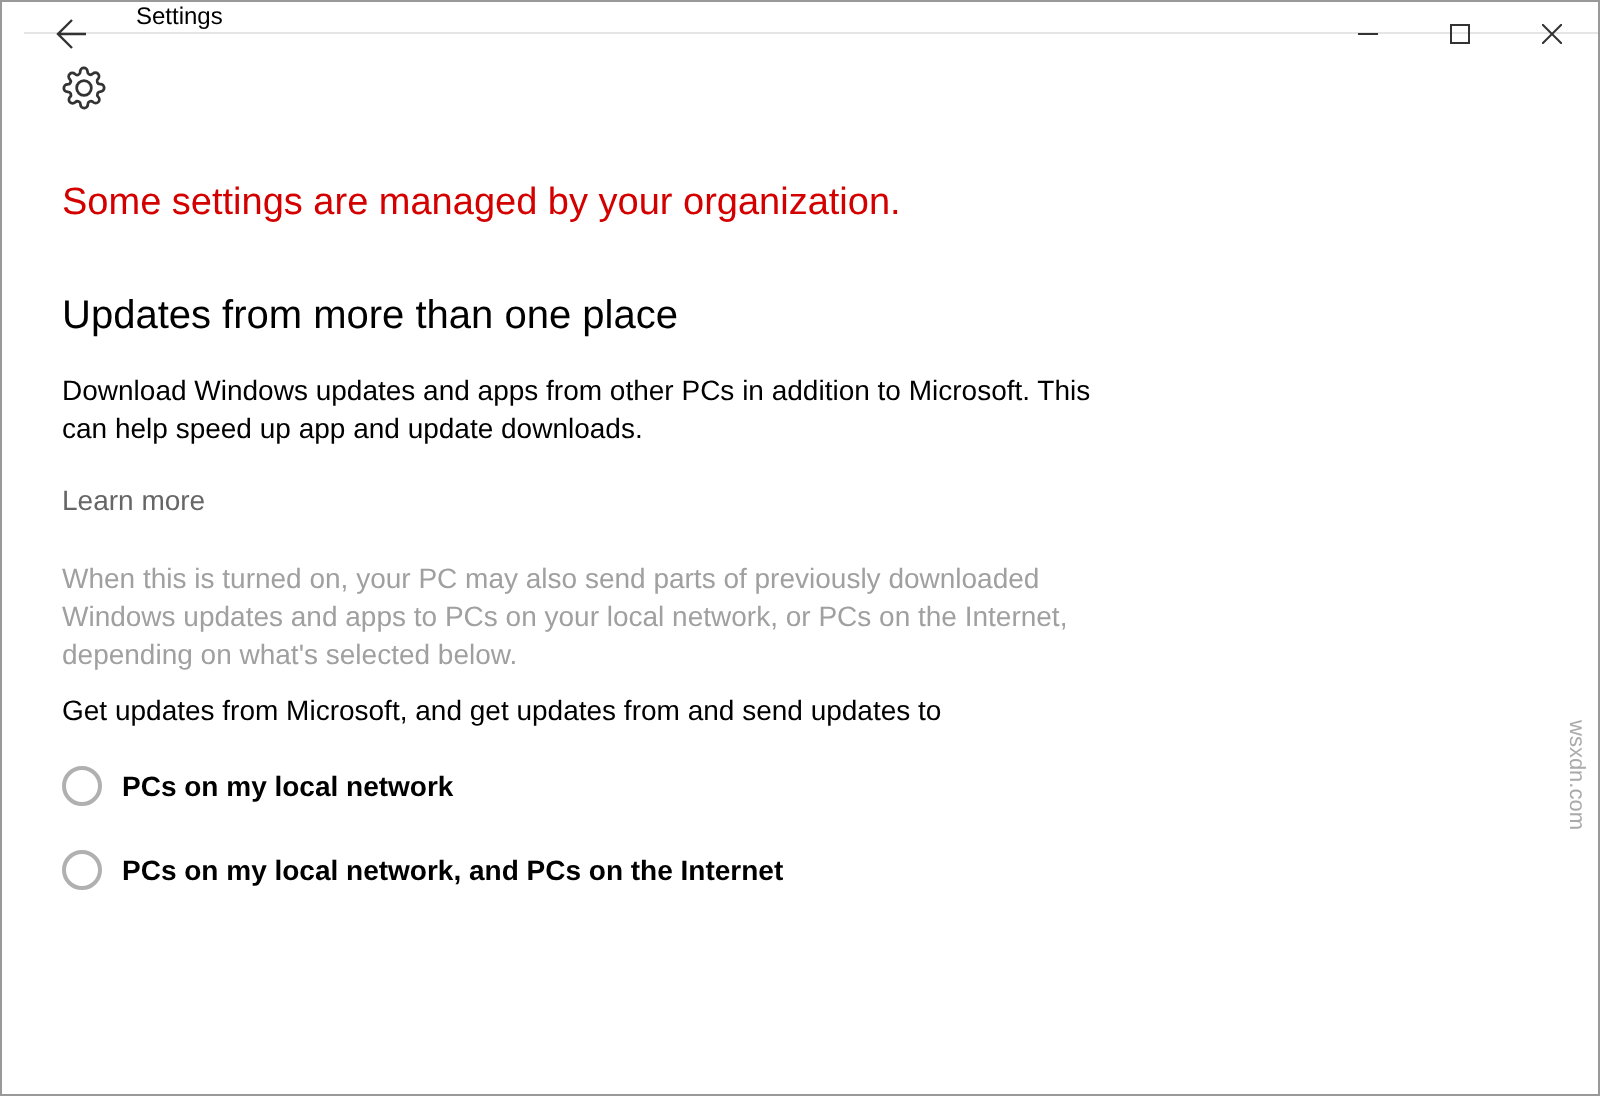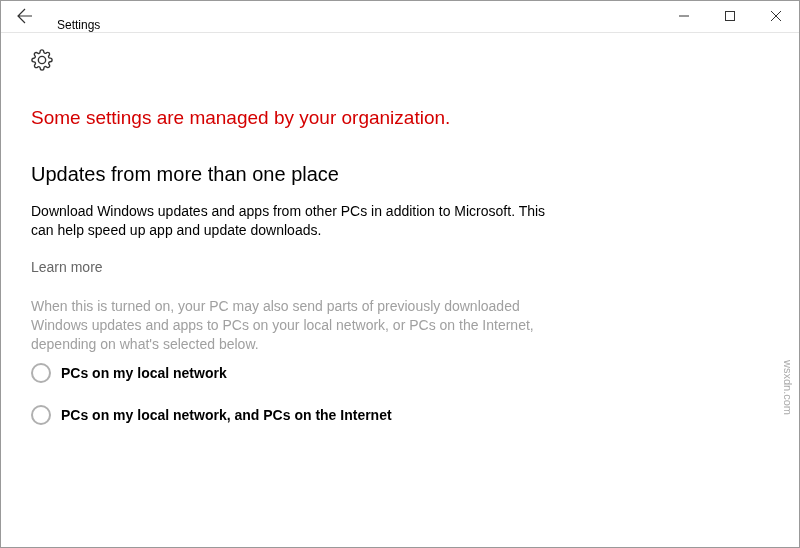--- a/index.html
+++ b/index.html
@@ -9,25 +9,26 @@
       font-family: "Segoe UI", -apple-system, sans-serif;
     }
     body {
       width: 800px;
       height: 548px;
       background: #ffffff;
       overflow: hidden;
       border: 1px solid #999;
     }
     .titlebar {
-      height: 32px;
+      height: 16px;
       background: #ffffff;
       display: flex;
-      align-items: flex-end;
+      align-items: flex-start;
       border-bottom: 1px solid #e5e5e5;
+      margin-left: 11px;
     }
     .back-btn {
       width: 48px;
       height: 32px;
       display: flex;
       align-items: center;
       justify-content: center;
       cursor: pointer;
       color: #333;
     }
@@ -215,20 +216,21 @@
   <div class="org-notice">Some settings are managed by your organization.</div>
 
   <h2 class="section-heading">Updates from more than one place</h2>
 
   <p class="body-text">Download Windows updates and apps from other PCs in addition to Microsoft. This can help speed up app and update downloads.</p>
   <span class="learn-more">Learn more</span>
 
   <p class="disabled-text">When this is turned on, your PC may also send parts of previously downloaded Windows updates and apps to PCs on your local network, or PCs on the Internet, depending on what's selected below.</p>
 
 
+  <p class="sub-text">Get updates from Microsoft, and get updates from and send updates to</p>
 
   <div class="radio-row">
     <div class="radio"></div>
     <span class="radio-label">PCs on my local network</span>
   </div>
 
   <div class="radio-row">
     <div class="radio"></div>
     <span class="radio-label">PCs on my local network, and PCs on the Internet</span>
   </div>

